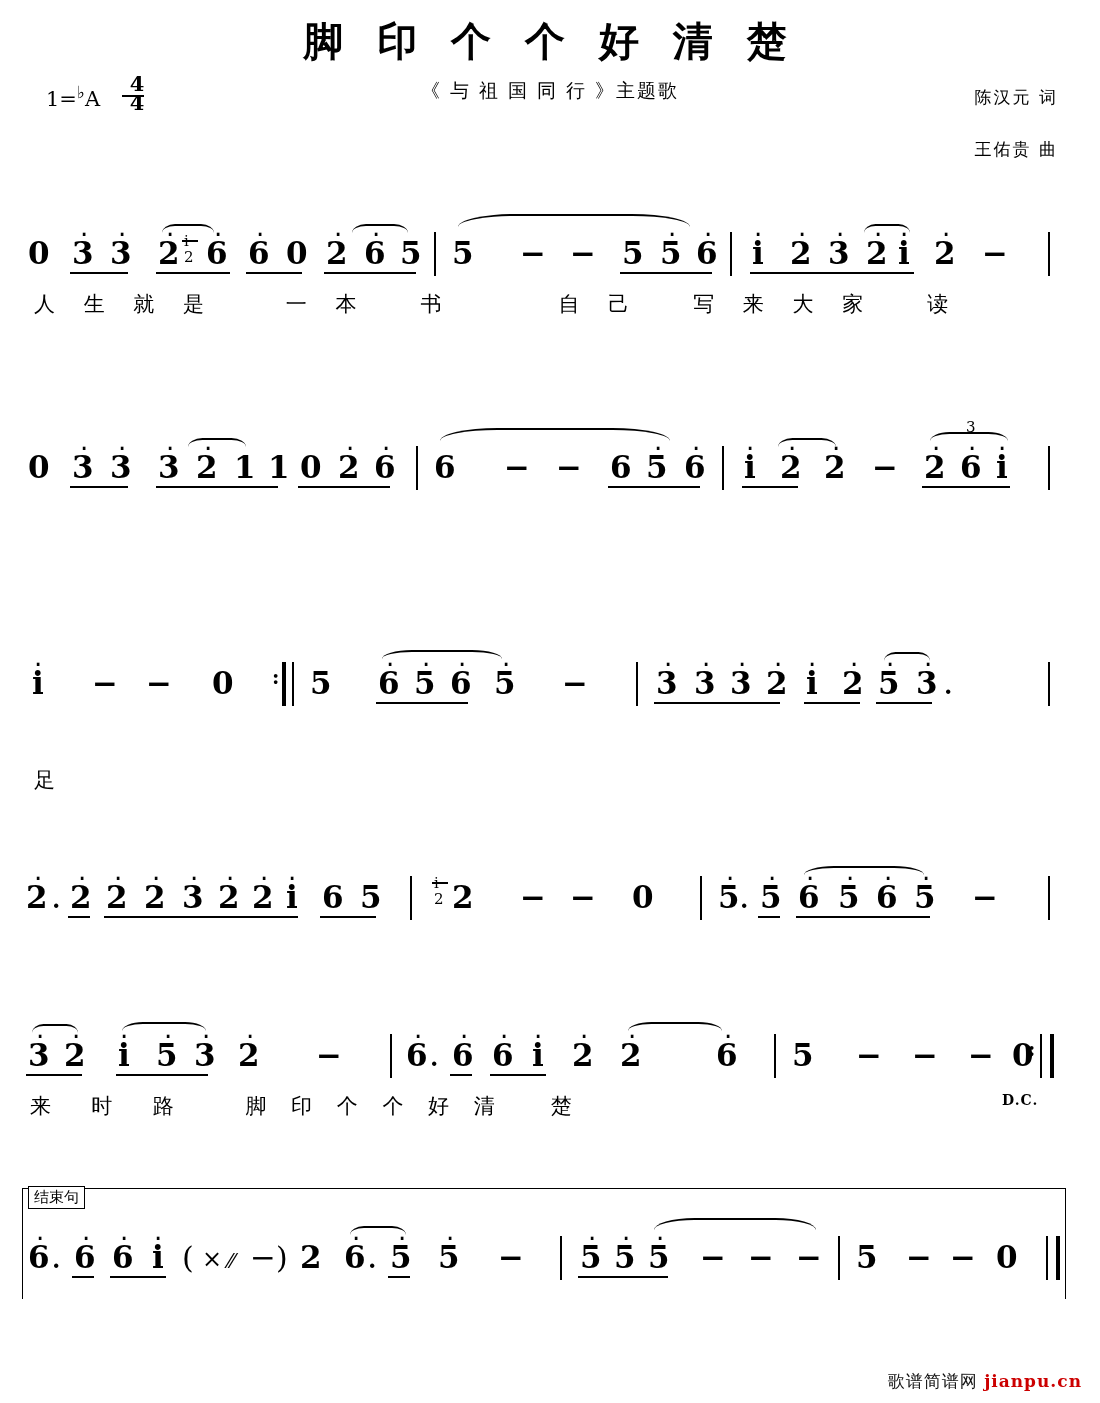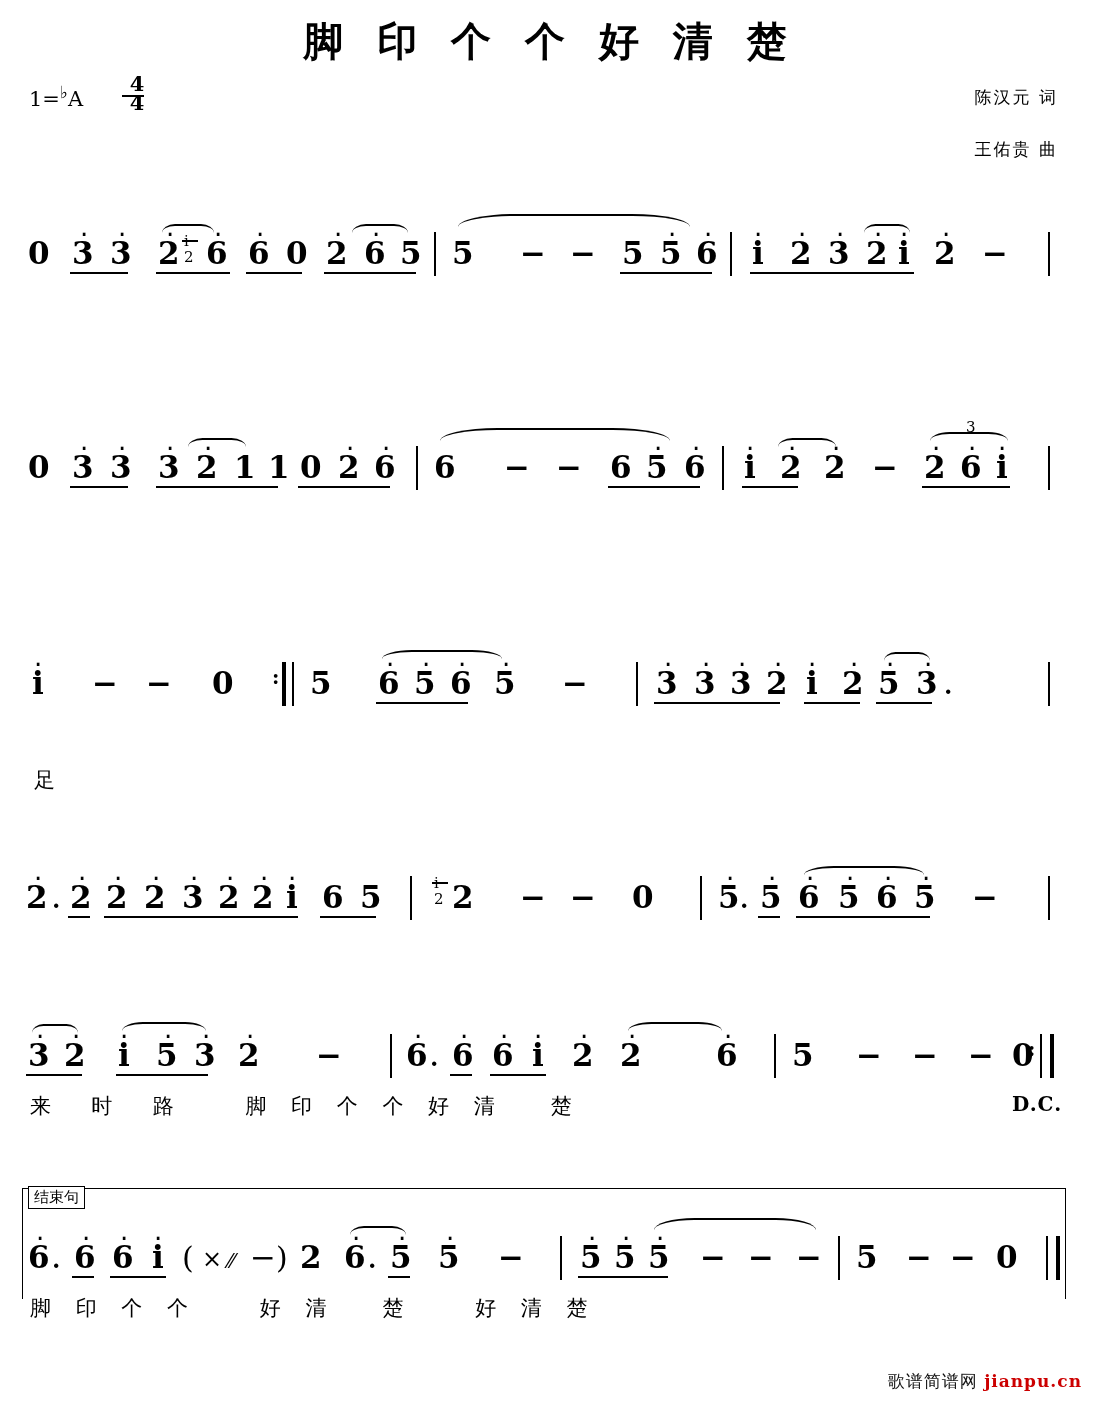--- a/index.html
+++ b/index.html
@@ -20,21 +20,21 @@
     font-size:40px;font-weight:bold;letter-spacing:10px;
   }
   .subtitle{
     position:absolute;top:78px;left:0;width:1100px;text-align:center;
     font-family:"DejaVu Serif","Liberation Serif",serif;
     font-size:19px;letter-spacing:2px;
   }
   .credit1{position:absolute;top:86px;right:42px;font-family:"DejaVu Serif","Liberation Serif",serif;font-size:17px;letter-spacing:2px;}
   .credit2{position:absolute;top:138px;right:42px;font-family:"DejaVu Serif","Liberation Serif",serif;font-size:17px;letter-spacing:2px;}
 
-  .keysig{position:absolute;top:82px;left:29px;font-family:"DejaVu Serif","Liberation Serif",serif;font-size:21px;}
+  .keysig{position:absolute;top:82px;left:46px;font-family:"DejaVu Serif","Liberation Serif",serif;font-size:21px;}
   .keysig .flat{font-size:17px;vertical-align:super;}
   .meter{position:absolute;top:74px;left:122px;width:30px;text-align:center;font-family:"DejaVu Serif","Liberation Serif",serif;font-weight:bold;font-size:21px;line-height:19px;}
   .meter .top{display:block;}
   .meter .bar{display:block;width:22px;height:2px;background:#000;margin:2px auto;}
   .meter .bot{display:block;}
 
   
   .system{position:absolute;left:0;width:1100px;}
   .notes{position:relative;height:58px;}
   .n{
@@ -48,35 +48,36 @@
   .dotA{position:absolute;font-size:26px;line-height:10px;}   
   .und{position:absolute;height:2px;background:#000;}          
   .bar{position:absolute;width:2px;background:#000;}
   .slur{position:absolute;border-top:2px solid #000;border-radius:50%/100%;height:16px;border-left:none;border-right:none;border-bottom:none;}
   .lyr{
     position:absolute;
     font-family:"DejaVu Serif","Liberation Serif",serif;
     font-size:21px;letter-spacing:1px;white-space:pre;
   }
   .trip{position:absolute;font-size:15px;font-family:"DejaVu Serif","Liberation Serif",serif;}
-  .dc{position:absolute;font-family:"DejaVu Serif","Liberation Serif",serif;font-size:20px;font-weight:bold;letter-spacing:1px;margin-left:10px;}
+  .dc{position:absolute;font-family:"DejaVu Serif","Liberation Serif",serif;font-size:14px;font-weight:bold;letter-spacing:1px;}
 
   
   .endbox{position:absolute;border:1.6px solid #000;}
   .endlabel{position:absolute;font-family:"DejaVu Serif","Liberation Serif",serif;font-size:15px;border:1.4px solid #000;padding:1px 5px;background:#fff;}
 
   .wm{position:absolute;right:18px;bottom:10px;font-size:17px;font-family:"DejaVu Serif","Liberation Serif",serif;color:#111;letter-spacing:1px;}
   .wm .red{color:#cc0000;font-weight:bold;}
 </style>
 </head>
 <body>
 
 <div class="sheet">
 
   <div class="title">脚 印 个 个 好 清 楚</div>
+  <div class="subtitle">《 与 祖 国 同 行 》主题歌</div>
   <div class="credit1">陈汉元 词</div>
   <div class="credit2">王佑贵 曲</div>
 
   <div class="keysig">
     <span>1=</span><span class="flat">♭</span><span>A</span>
   </div>
   <div class="meter">
     <span class="top">4</span>
     <span class="bar"></span>
     <span class="bot">4</span>
@@ -140,20 +141,21 @@
         <span class="dotA" style="left:874px;top:2px;">·</span>
       <span class="n" style="left:898px;top:10px;">i</span>
         <span class="dotA" style="left:900px;top:2px;">·</span>
       <span class="und" style="left:750px;top:44px;width:164px;"></span>
       <span class="slur" style="left:864px;top:-4px;width:46px;"></span>
       <span class="n" style="left:934px;top:10px;">2</span>
         <span class="dotA" style="left:942px;top:2px;">·</span>
       <span class="n" style="left:982px;top:10px;">−</span>
       <span class="bar" style="left:1048px;top:4px;height:44px;"></span>
     </div>
+    <div class="lyr" style="left:34px;top:62px;letter-spacing:11px;">人 生 就 是    一 本   书      自 己   写 来 大 家   读</div>
   </div>
 
   <div class="system" style="top:442px;">
     <div class="notes">
       <span class="n" style="left:28px;top:10px;">0</span>
       <span class="n" style="left:72px;top:10px;">3</span>
         <span class="dotA" style="left:80px;top:2px;">·</span>
       <span class="n" style="left:110px;top:10px;">3</span>
         <span class="dotA" style="left:118px;top:2px;">·</span>
       <span class="und" style="left:70px;top:44px;width:58px;"></span>
@@ -431,21 +433,20 @@
       <span class="bar" style="left:838px;top:4px;height:44px;"></span>
 
       <span class="n" style="left:856px;top:10px;">5</span>
       <span class="n" style="left:906px;top:10px;">−</span>
       <span class="n" style="left:950px;top:10px;">−</span>
       <span class="n" style="left:996px;top:10px;">0</span>
 
       <span class="bar" style="left:1046px;top:4px;height:44px;"></span>
       <span class="bar" style="left:1056px;top:4px;height:44px;width:4px;"></span>
     </div>
-    <div class="lyr" style="left:30px;top:62px;letter-spacing:9px;">脚 印 个 个    好 清   楚    好 清 楚</div>
   </div>
 
   <div class="wm">
     <span>歌谱简谱网</span>
     <span class="red">jianpu.cn</span>
   </div>
 
 </div>
 
 </body></html>

